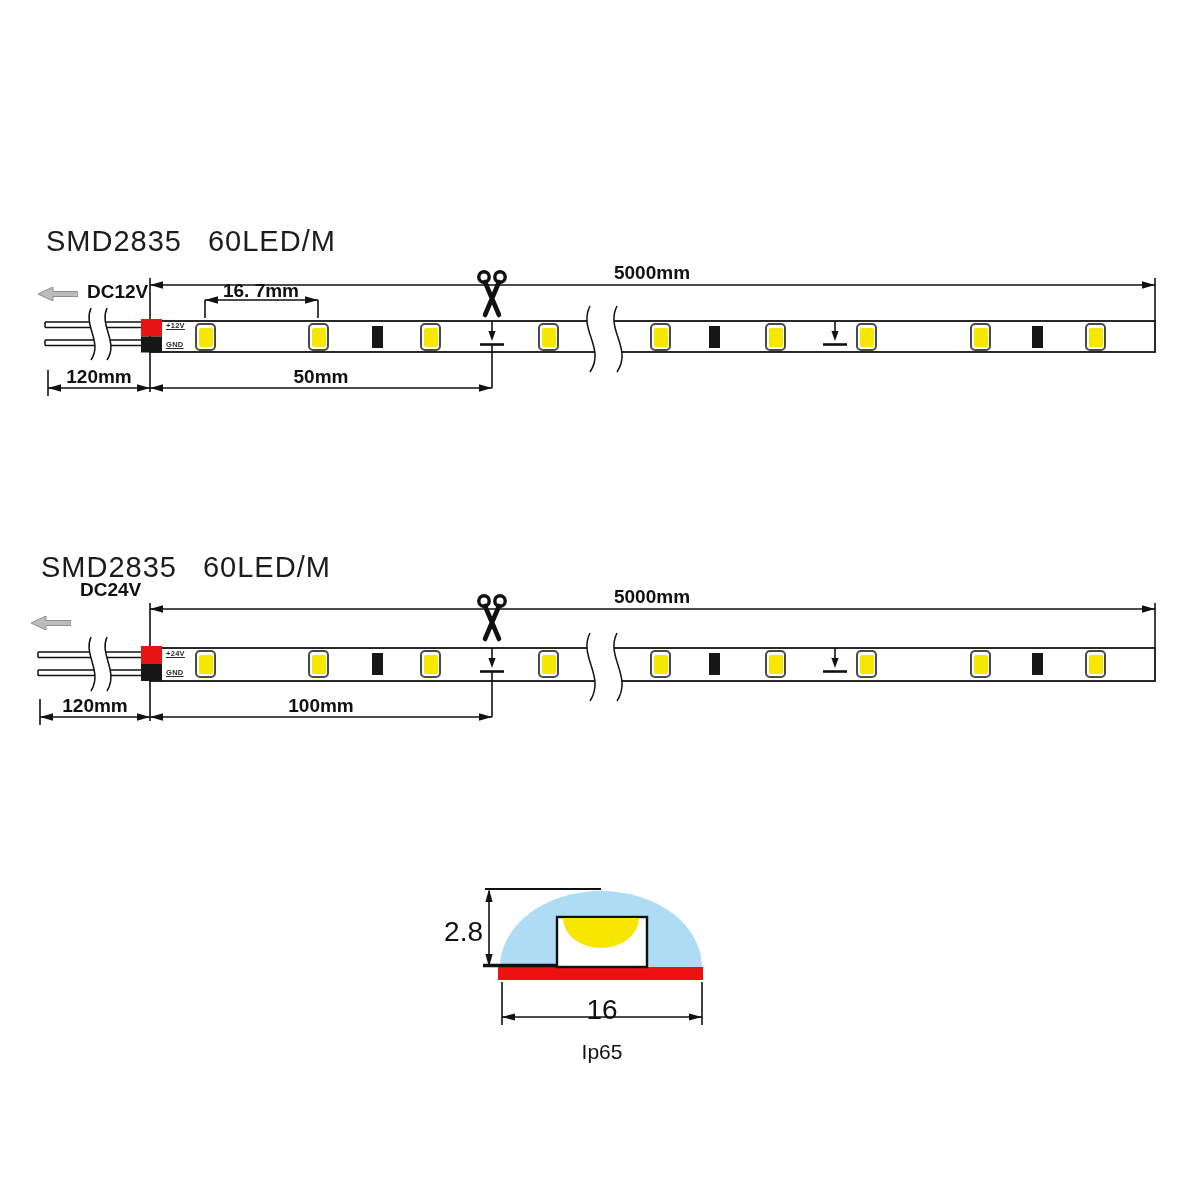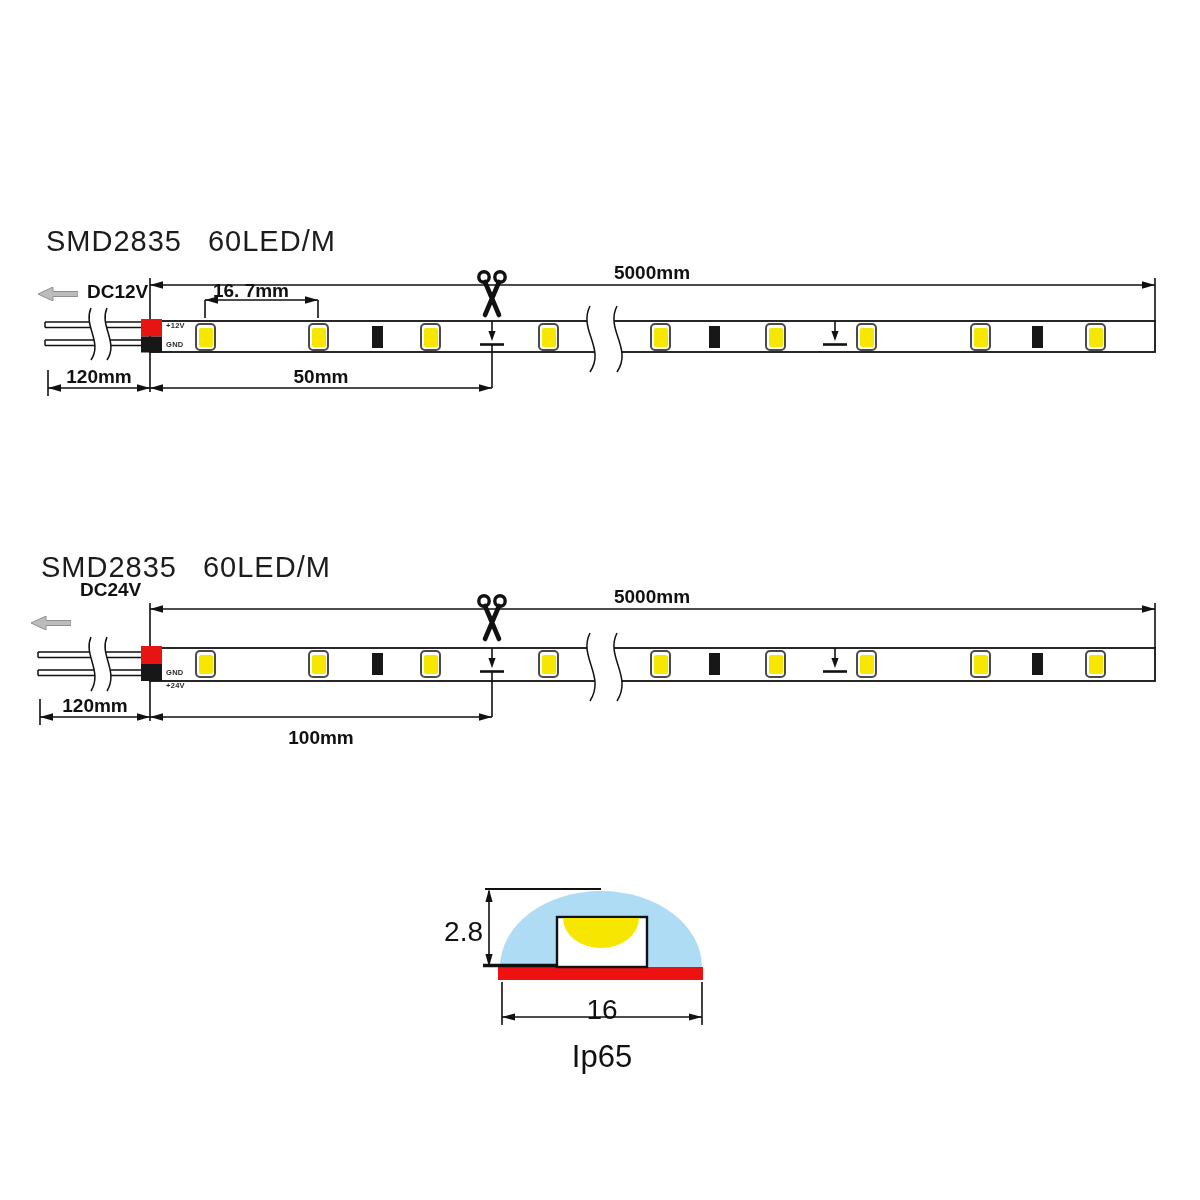--- a/index.html
+++ b/index.html
@@ -3,23 +3,23 @@
 <meta charset="utf-8">
 <style>
   html,body{margin:0;padding:0;background:#fff;}
   #canvas{position:relative;width:1200px;height:1200px;background:#fff;overflow:hidden;
           font-family:"Liberation Sans",sans-serif;color:#111;padding-left:24px;}
   svg{position:absolute;left:0;}
   .lbl{position:absolute;white-space:nowrap;color:#111;line-height:1.1;}
   .title{font-size:29px;letter-spacing:1px;display:flex;gap:26px;color:#1c1c1c;}
   .dim{font-size:19px;font-weight:bold;text-align:center;width:120px;}
   .pwr{font-size:19px;font-weight:bold;}
-  .term{font-size:7.5px;font-weight:bold;color:#2a2a2a;letter-spacing:.3px;}
+  .term{font-size:7.5px;font-weight:bold;color:#2a2a2a;letter-spacing:.3px;text-decoration:underline;}
   .csnum{font-size:28px;text-align:center;}
-  .rating{font-size:31px;text-align:center;width:120px;}
+  .rating{font-size:21px;text-align:center;width:120px;}
   .led{position:absolute;width:21px;height:28px;box-sizing:border-box;
        border:2.2px solid #4a4a4a;border-radius:5px;background:#fff;}
   .led::before{content:"";position:absolute;left:1.5px;right:1.5px;top:2.5px;bottom:2.5px;
        background:var(--led-yellow,#f6e600);border-radius:2px;}
   .res{position:absolute;width:11px;height:22px;background:var(--terminal-black,#171717);}
   .scissors{position:absolute;width:34px;height:50px;}
   .blockarrow{position:absolute;width:40px;height:14px;}
 </style>
 </head>
 <body>
@@ -190,35 +190,35 @@
   <div class="led" style="left:1085px;top:650px"></div>
   <div class="res" style="left:372px;top:653px"></div>
   <div class="res" style="left:709px;top:653px"></div>
   <div class="res" style="left:1032px;top:653px"></div>
 
   <div class="lbl title" style="left:46px;top:226px">
     <span>SMD2835</span>
     <span>60LED/M</span>
   </div>
   <div class="lbl pwr" style="left:87px;top:282px">DC12V</div>
-  <div class="lbl dim" style="left:191px;top:281px">16. 7mm</div>
+  <div class="lbl dim" style="left:201px;top:281px">16. 7mm</div>
   <div class="lbl dim" style="left:592px;top:263px">5000mm</div>
   <div class="lbl term" style="left:166px;top:322px">+12V</div>
   <div class="lbl term" style="left:166px;top:341px">GND</div>
   <div class="lbl dim" style="left:39px;top:367px">120mm</div>
   <div class="lbl dim" style="left:261px;top:367px">50mm</div>
 
   <div class="lbl title" style="left:41px;top:552px">
     <span>SMD2835</span>
     <span>60LED/M</span>
   </div>
   <div class="lbl pwr" style="left:80px;top:580px">DC24V</div>
   <div class="lbl dim" style="left:592px;top:587px">5000mm</div>
-  <div class="lbl term" style="left:166px;top:682px">+24V</div>
+  <div class="lbl term" style="left:166px;top:650px">+24V</div>
   <div class="lbl term" style="left:166px;top:669px">GND</div>
   <div class="lbl dim" style="left:35px;top:696px">120mm</div>
-  <div class="lbl dim" style="left:261px;top:728px">100mm</div>
+  <div class="lbl dim" style="left:261px;top:696px">100mm</div>
 
   <div class="lbl csnum" style="left:428px;top:917px;width:55px;text-align:right">2.8</div>
   <div class="lbl csnum" style="left:562px;top:995px;width:80px">16</div>
   <div class="lbl rating" style="left:542px;top:1040px">Ip65</div>
 
 </div>
 
 </body></html>

